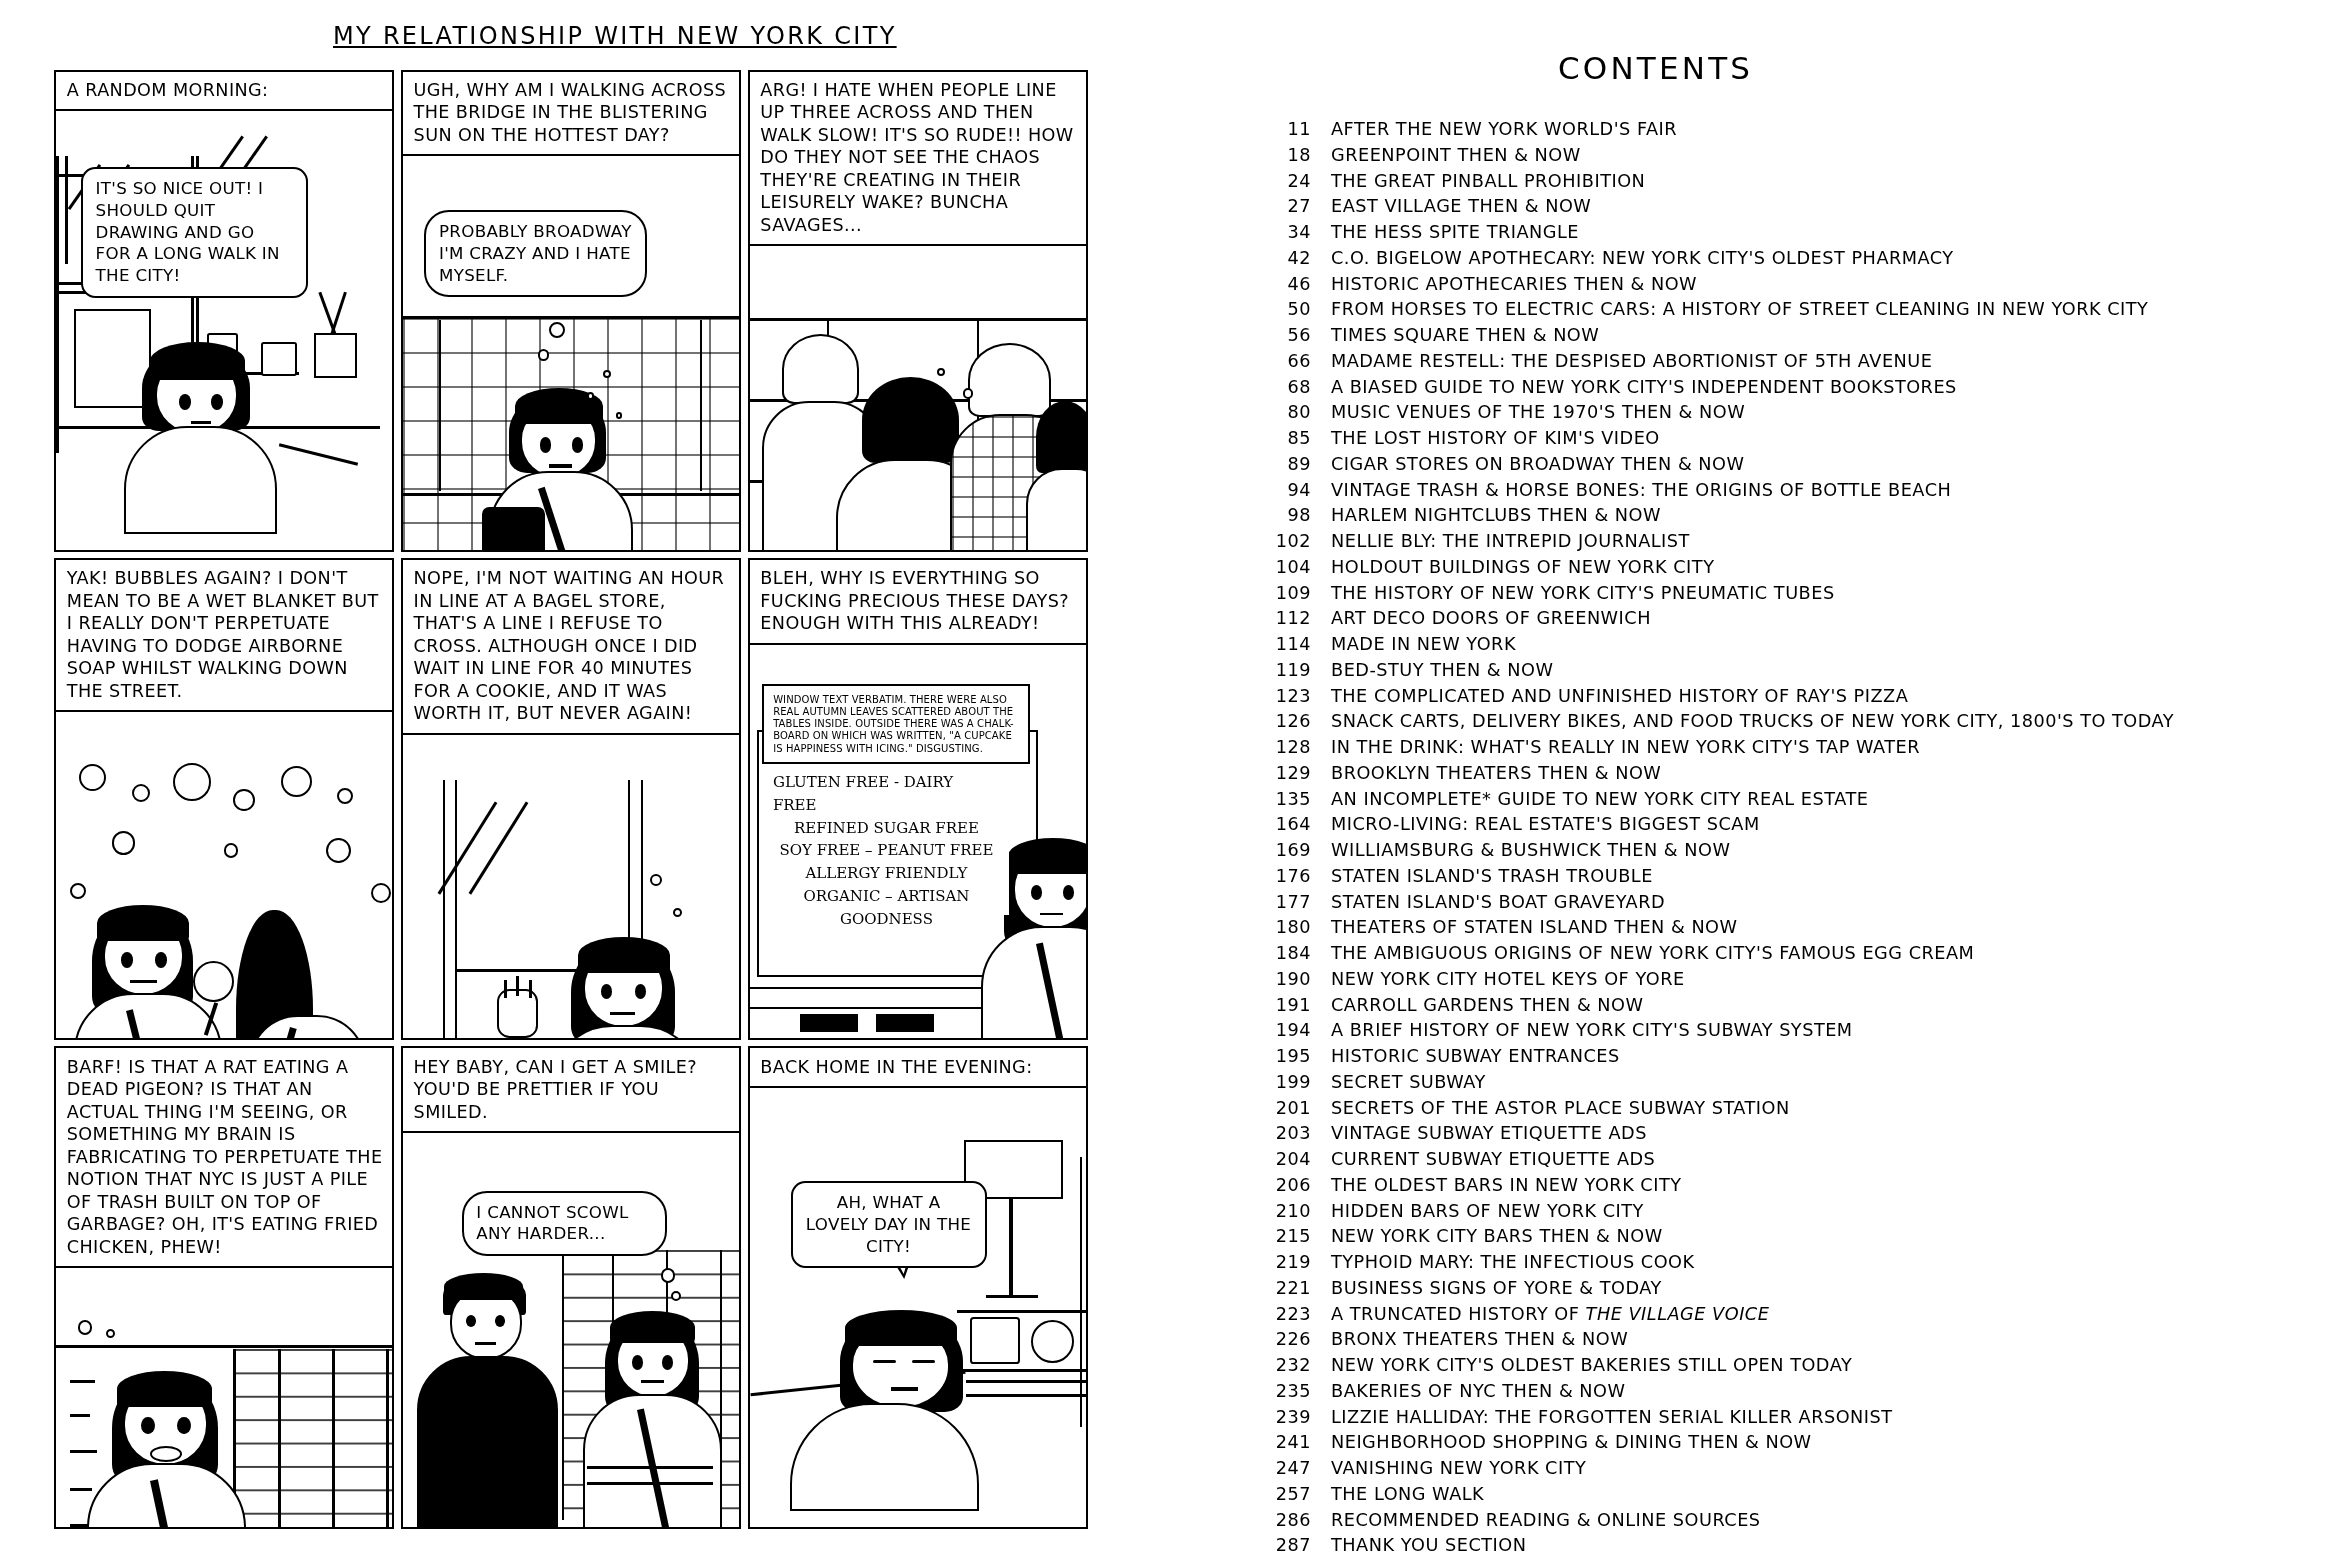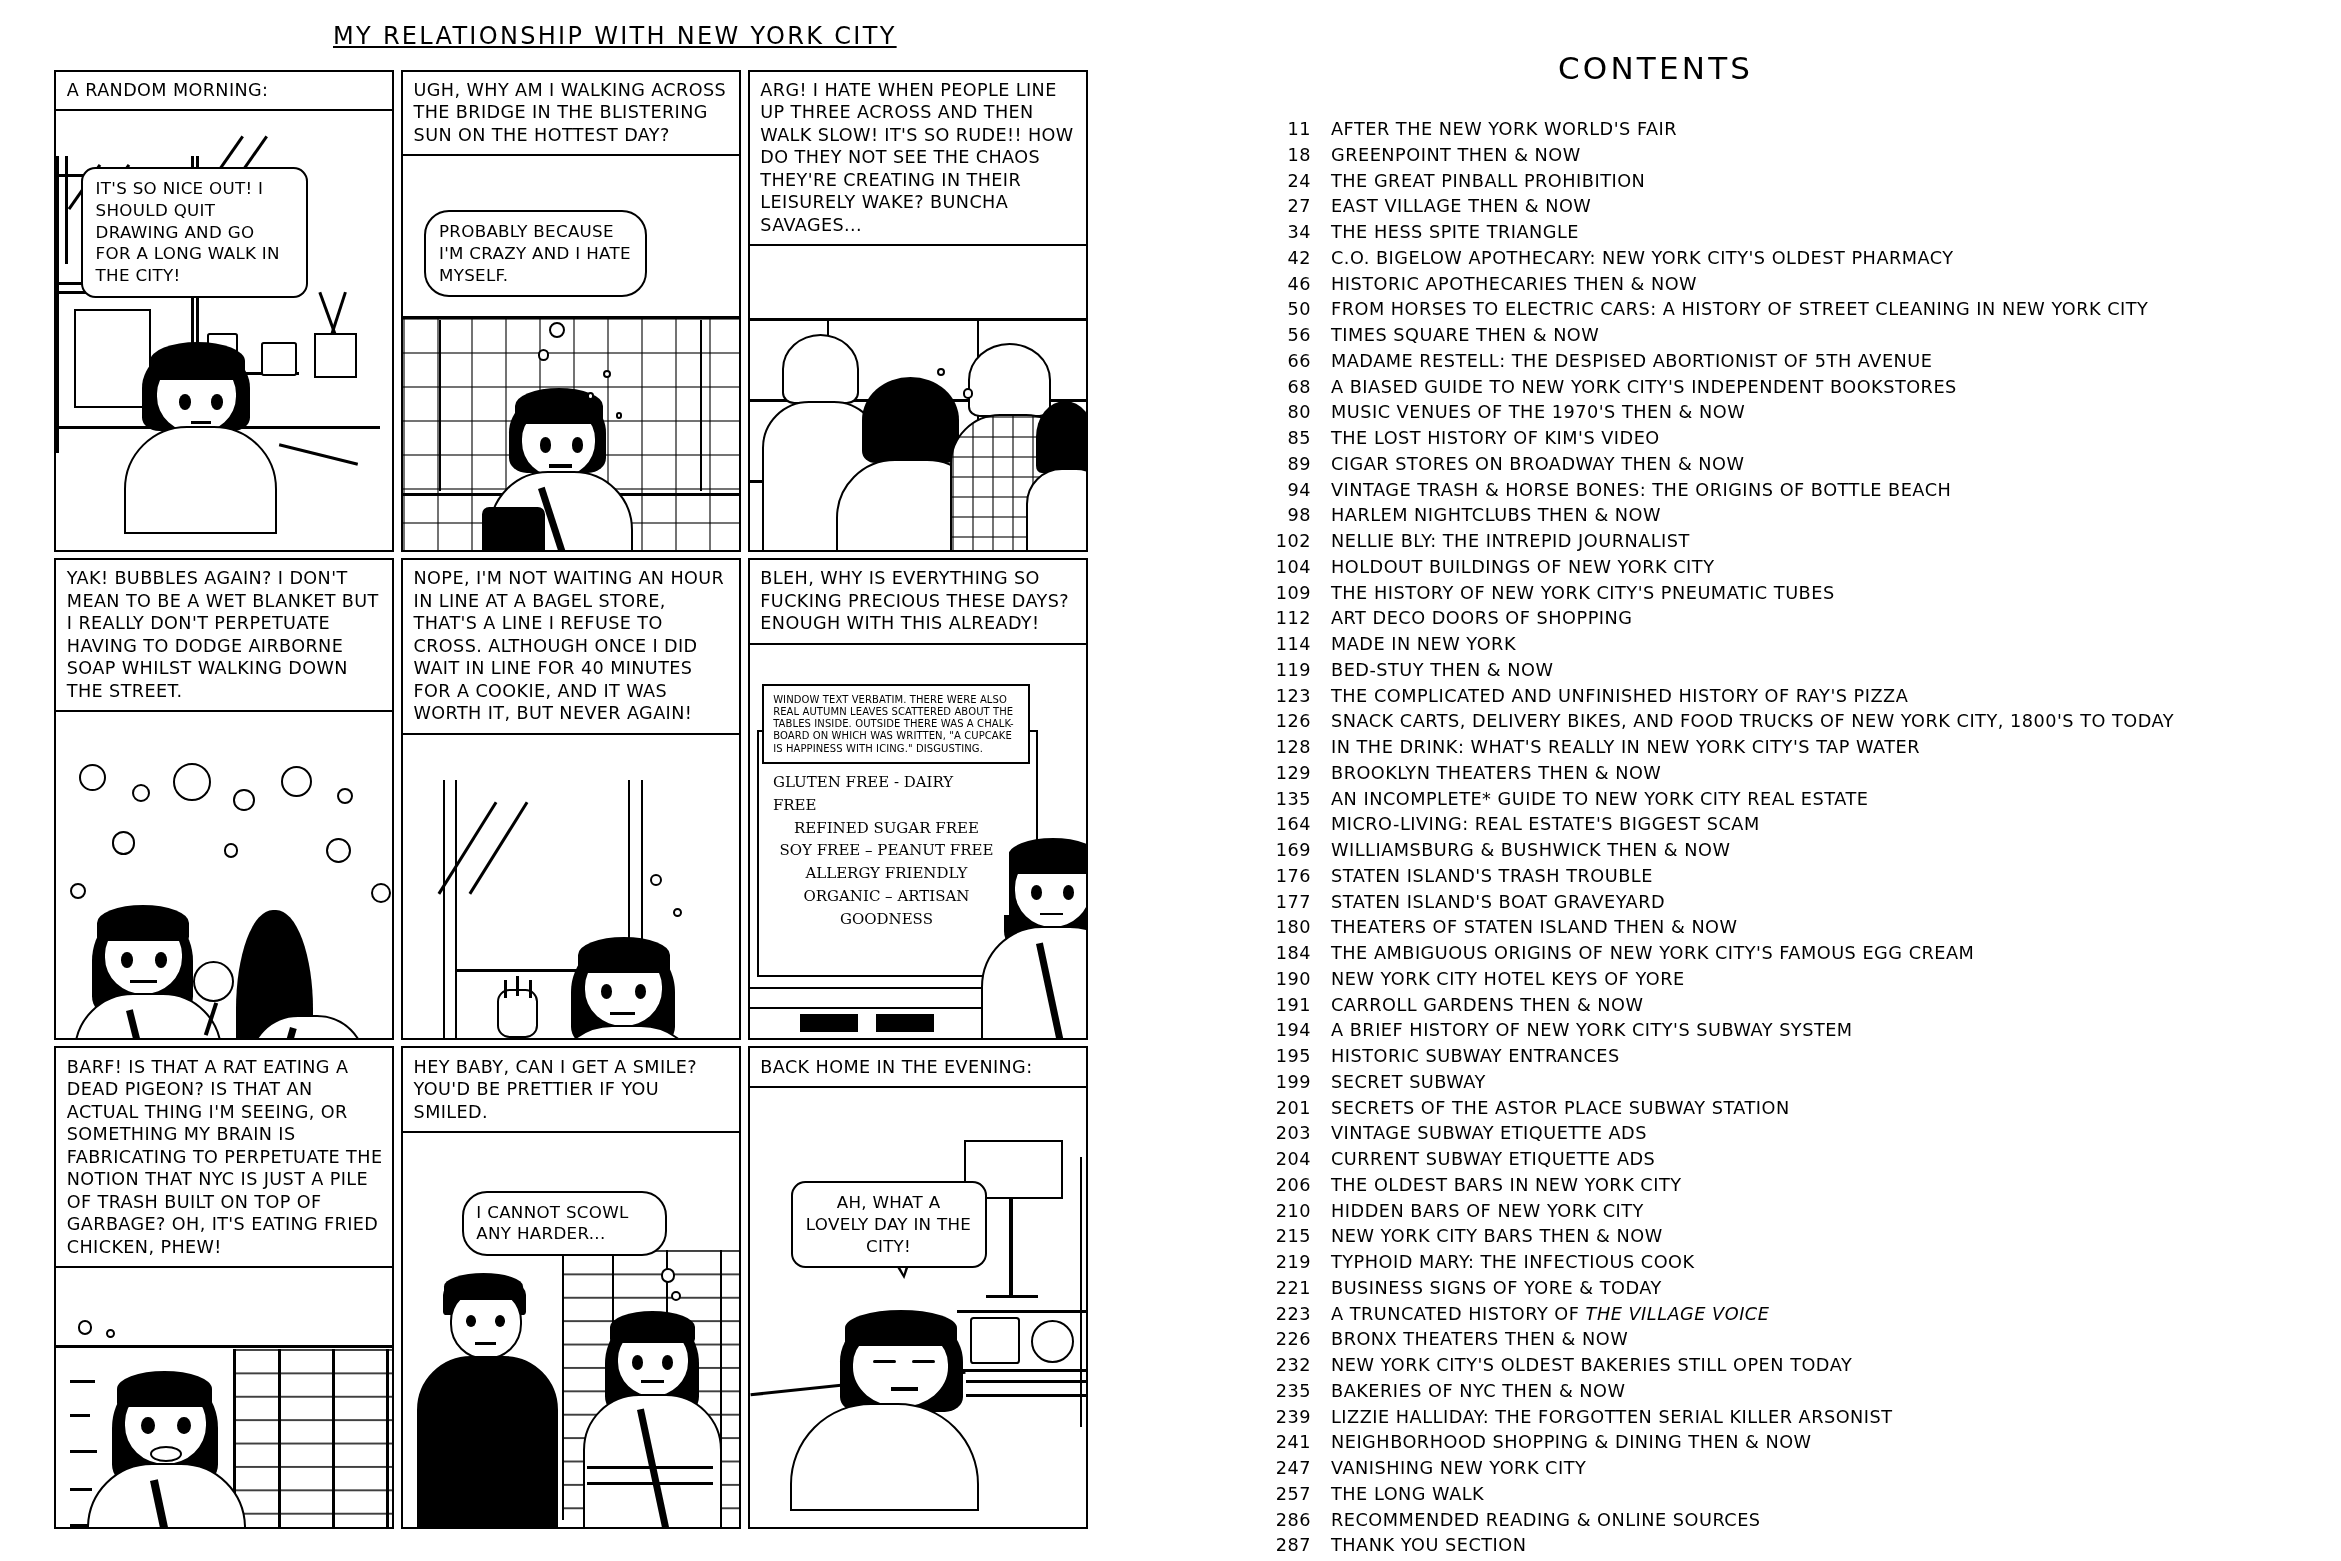--- a/index.html
+++ b/index.html
@@ -267,21 +267,21 @@
             <div class="mouth" style="left:146px;top:263px;width:23.4px;height:3.6px;"></div>
             <div class="body" style="left:86px;top:270px;width:144px;height:117px;border-radius:59px 59px 0 0;"></div>
             <div class="strap" style="left:135px;top:288px;width:7.2px;height:99px;transform:rotate(-18deg);"></div>
             <div class="line" style="left:79px;top:306px;width:63px;height:54px;border:2.7px solid #000;background:#000;border-radius:7.2px;"></div>
           </div>
 
           <div class="dot" style="left:200px;top:169px;width:8px;height:8px;"></div>
           <div class="dot" style="left:184px;top:191px;width:7.2px;height:7.2px;"></div>
           <div class="dot" style="left:213px;top:211px;width:6.3px;height:6.3px;"></div>
 
-          <div class="bubble thought" style="left:21.6px;top:9px;width:223px;">PROBABLY BECAUSE I'M CRAZY AND I HATE MYSELF.</div>
+          <div class="bubble thought" style="left:21.6px;top:9px;width:223px;">PROBABLY BROADWAY I'M CRAZY AND I HATE MYSELF.</div>
           <div class="dot" style="left:146px;top:121px;width:16px;height:16px;"></div>
           <div class="dot" style="left:135px;top:148px;width:11.7px;height:11.7px;"></div>
         </div>
       </div>
 
       <div class="panel">
         <div class="caption tall">ARG! I HATE WHEN PEOPLE LINE UP THREE ACROSS AND THEN WALK SLOW! IT'S SO RUDE!! HOW DO THEY NOT SEE THE CHAOS THEY'RE CREATING IN THEIR LEISURELY WAKE? BUNCHA SAVAGES...</div>
         <div class="art">
 
           <div class="line" style="left:0;top:27px;width:100%;height:2.7px;"></div>
@@ -605,21 +605,21 @@
       <div class="toc-row">
           <span class="toc-page">104</span>
           <span class="toc-label">HOLDOUT BUILDINGS OF NEW YORK CITY</span>
         </div>
       <div class="toc-row">
           <span class="toc-page">109</span>
           <span class="toc-label">THE HISTORY OF NEW YORK CITY'S PNEUMATIC TUBES</span>
         </div>
       <div class="toc-row">
           <span class="toc-page">112</span>
-          <span class="toc-label">ART DECO DOORS OF SHOPPING</span>
+          <span class="toc-label">ART DECO DOORS OF GREENWICH</span>
         </div>
       <div class="toc-row">
           <span class="toc-page">114</span>
           <span class="toc-label">MADE IN NEW YORK</span>
         </div>
       <div class="toc-row">
           <span class="toc-page">119</span>
           <span class="toc-label">BED-STUY THEN &amp; NOW</span>
         </div>
       <div class="toc-row">

